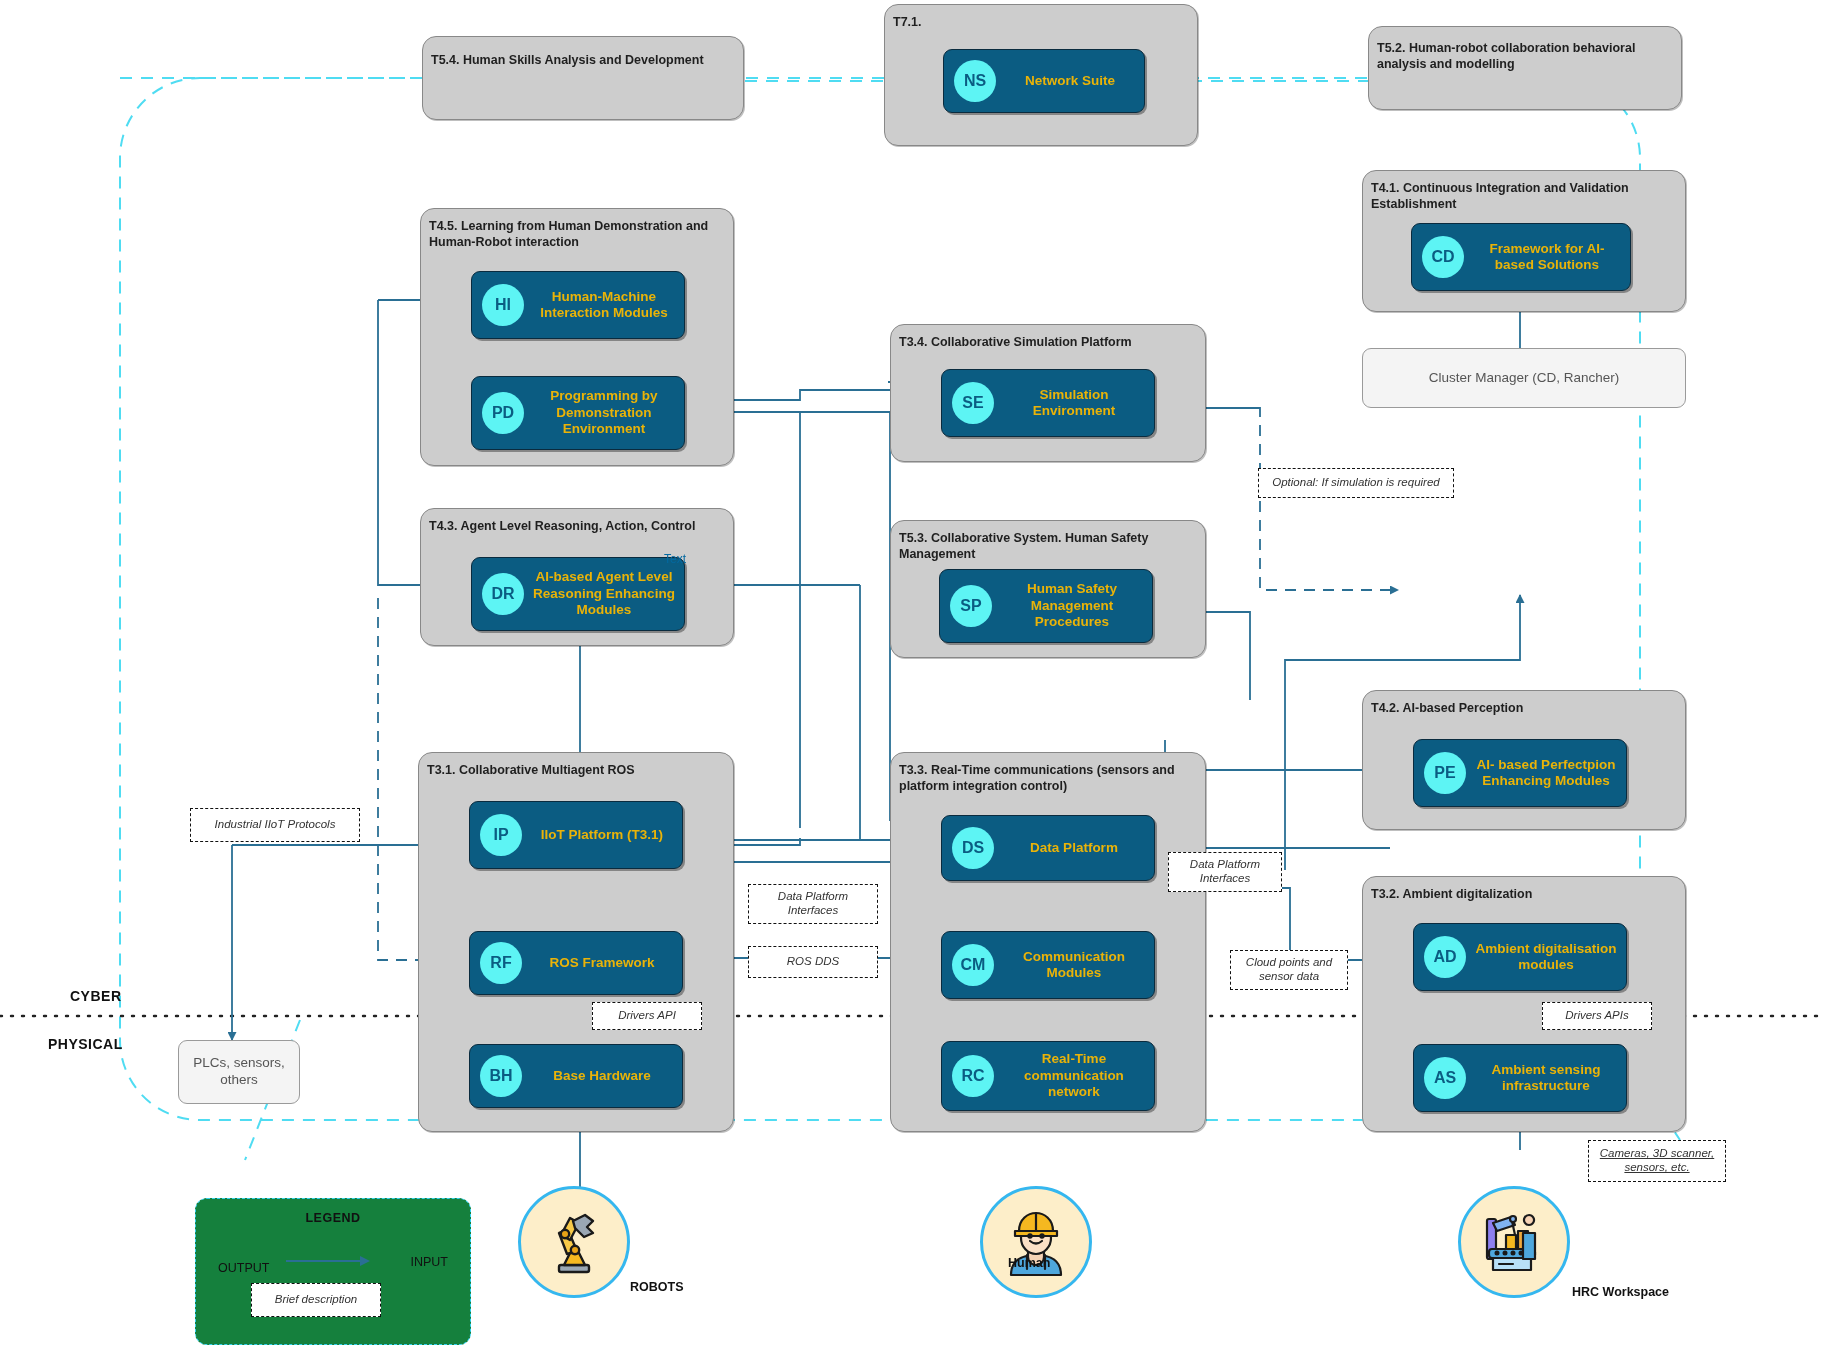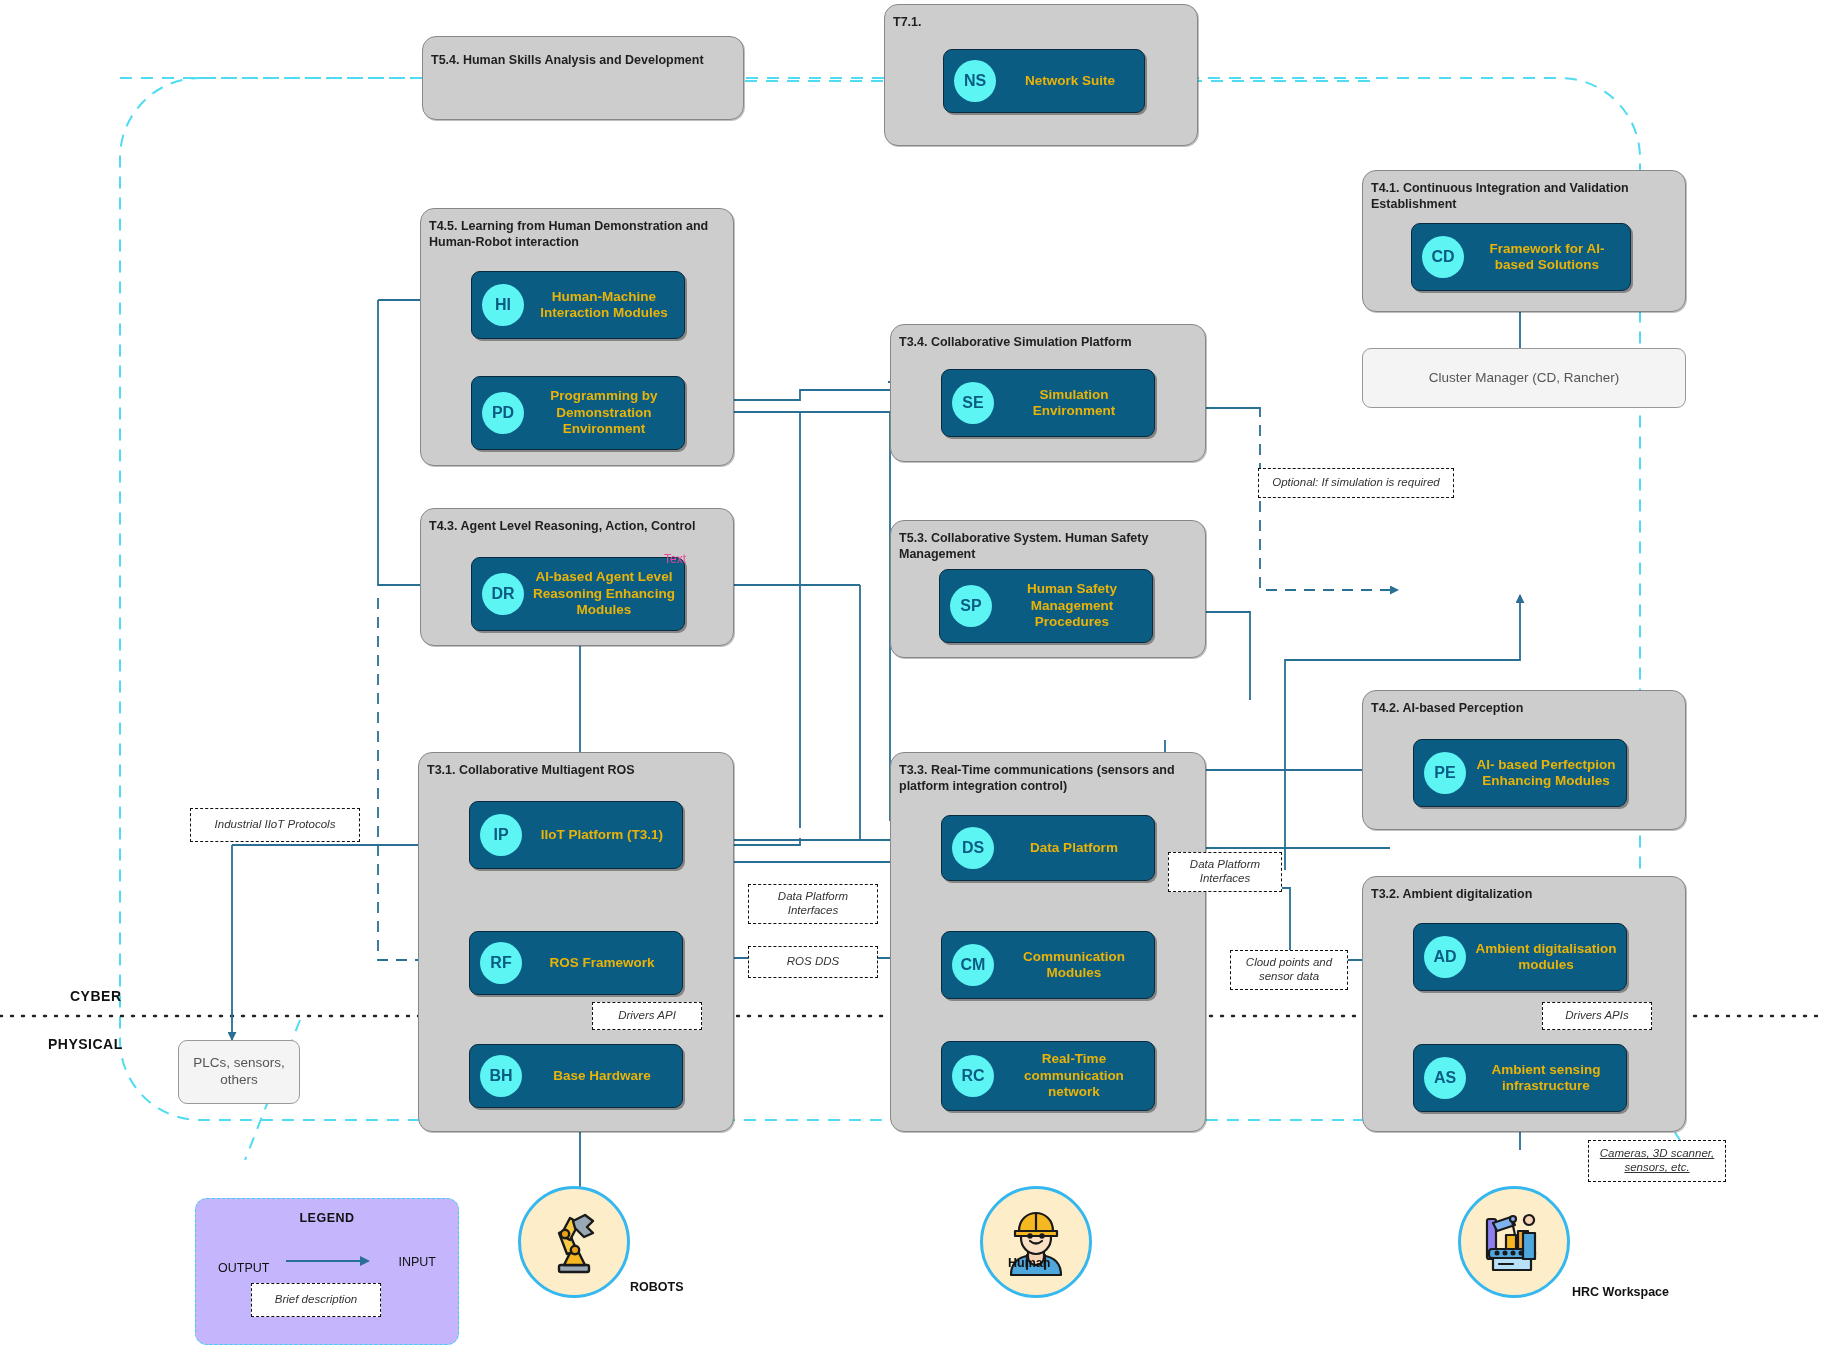--- a/index.html
+++ b/index.html
@@ -18,31 +18,31 @@
        justify-content:center;margin-left:10px;}
   .nlabel{flex:1 1 auto;text-align:center;color:#eab308;font-size:13.5px;font-weight:bold;
        line-height:1.22;padding:0 8px;}
   .plain{position:absolute;background:#f4f4f4;border:1px solid #9a9a9a;border-radius:9px;
        display:flex;align-items:center;justify-content:center;text-align:center;
        color:#555;font-size:13.5px;line-height:1.25;}
   .note{position:absolute;border:1.6px dashed #111;background:#fff;display:flex;
        align-items:center;justify-content:center;text-align:center;font-style:italic;
        font-size:11.5px;color:#333;line-height:1.2;padding:2px 4px;box-sizing:border-box;}
   .zlabel{position:absolute;font-size:14px;font-weight:bold;color:#111;letter-spacing:.5px;}
-  .legend{position:absolute;border:1.6px dashed #35d2ef;border-radius:12px;background:#c4b5fd;}
+  .legend{position:absolute;border:1.6px dashed #35d2ef;border-radius:12px;background:#15803d;padding-left:12px;}
   .legend-title{position:absolute;left:0;right:0;top:12px;text-align:center;font-size:12.5px;
        font-weight:bold;color:#111;letter-spacing:.5px;}
   .legend-out{position:absolute;left:22px;top:62px;font-size:12.5px;color:#111;}
   .legend-in{position:absolute;right:22px;top:56px;font-size:12.5px;color:#111;}
   .legend-note{position:absolute;left:55px;top:84px;width:130px;height:34px;}
   .actor{position:absolute;width:106px;height:106px;border-radius:50%;background:#fdeec9;
        border:3px solid #35b7ef;display:flex;align-items:center;justify-content:center;
        overflow:hidden;}
   .actor-label{position:absolute;font-size:12.5px;font-weight:bold;color:#111;white-space:nowrap;}
-  .text-note{position:absolute;font-size:12px;color:#ec4899;}
+  .text-note{position:absolute;font-size:12px;color:#0369a1;}
 </style>
 </head>
 <body>
 
 <div id="stage">
 
   <svg id="wires" viewBox="0 0 1825 1352">
     <defs>
       <marker id="ah" markerWidth="9" markerHeight="9" refX="8" refY="4.5" orient="auto" markerUnits="userSpaceOnUse">
         <path d="M0,0 L9,4.5 L0,9 z" fill="#2a6f94"></path>
@@ -138,20 +138,23 @@
   </div>
 
   <div class="grp" style="left:884px;top:4px;width:312px;height:140px;">
     <div class="grp-title">T7.1.</div>
     <div class="node" style="left:58px;top:44px;width:200px;height:62px;">
       <div class="badge">NS</div>
       <div class="nlabel">Network Suite</div>
     </div>
   </div>
 
+  <div class="grp" style="left:1368px;top:26px;width:312px;height:82px;">
+    <div class="grp-title" style="top:14px;">T5.2. Human-robot collaboration behavioral analysis and modelling</div>
+  </div>
 
   <div class="grp" style="left:1362px;top:170px;width:322px;height:140px;">
     <div class="grp-title">T4.1. Continuous Integration and Validation Establishment</div>
     <div class="node" style="left:48px;top:52px;width:218px;height:66px;">
       <div class="badge">CD</div>
       <div class="nlabel">Framework for AI-based Solutions</div>
     </div>
   </div>
 
   <div class="plain" style="left:1362px;top:348px;width:322px;height:58px;">

